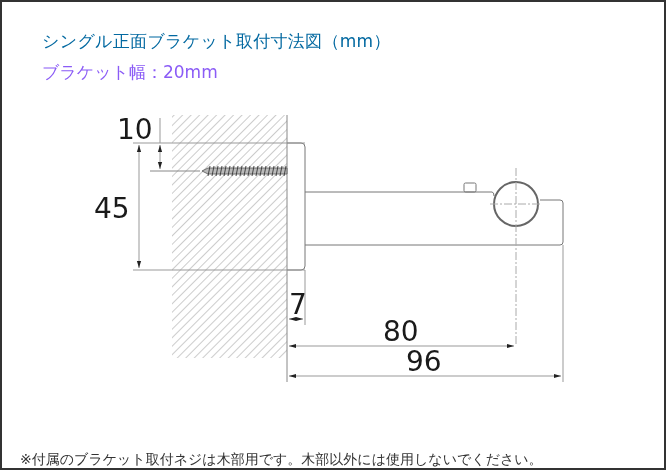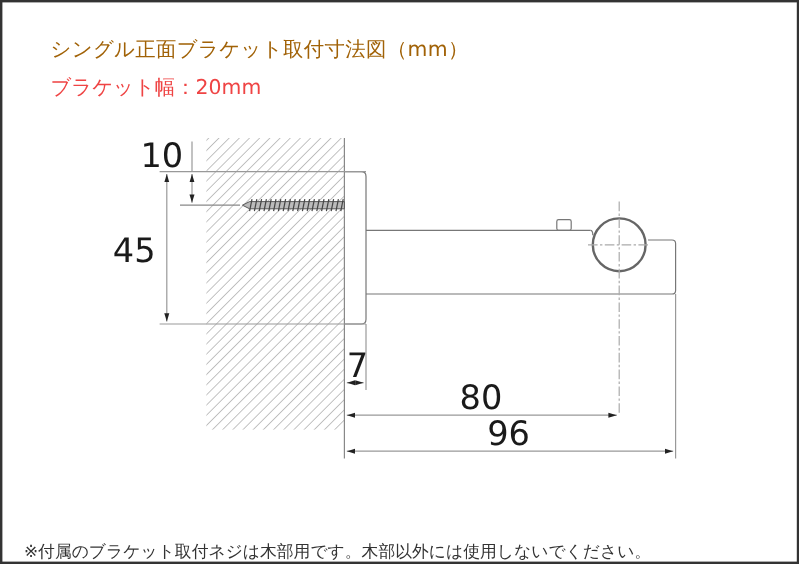--- a/index.html
+++ b/index.html
@@ -3,26 +3,26 @@
 <meta charset="utf-8">
 <style>
   html, body { margin:0; padding:0; background:#ffffff; }
   body { width:666px; height:470px; overflow:hidden; }
   .frame {
     position:absolute; left:0; top:0; width:662px; height:466px;
     border:2px solid #333333; background:#ffffff;
   }
   .title {
     position:absolute; left:42px; top:30px;
-    font-family:"DejaVu Sans", sans-serif; font-size:17px; color:#a16207;
+    font-family:"DejaVu Sans", sans-serif; font-size:17px; color:#0369a1;
     letter-spacing:0.3px; white-space:nowrap;
   }
   .subtitle {
     position:absolute; left:42px; top:61px;
-    font-family:"DejaVu Sans", sans-serif; font-size:17px; color:#ef4444;
+    font-family:"DejaVu Sans", sans-serif; font-size:17px; color:#8b5cf6;
     white-space:nowrap;
   }
   .note {
     position:absolute; left:20px; top:451px;
     font-family:"DejaVu Sans", sans-serif; font-size:14px; color:#333333;
     white-space:nowrap;
   }
   svg.drawing { position:absolute; left:0; top:0; }
   .dimtext {
     font-family:"DejaVu Sans", sans-serif; font-weight:normal; fill:#1a1a1a;

